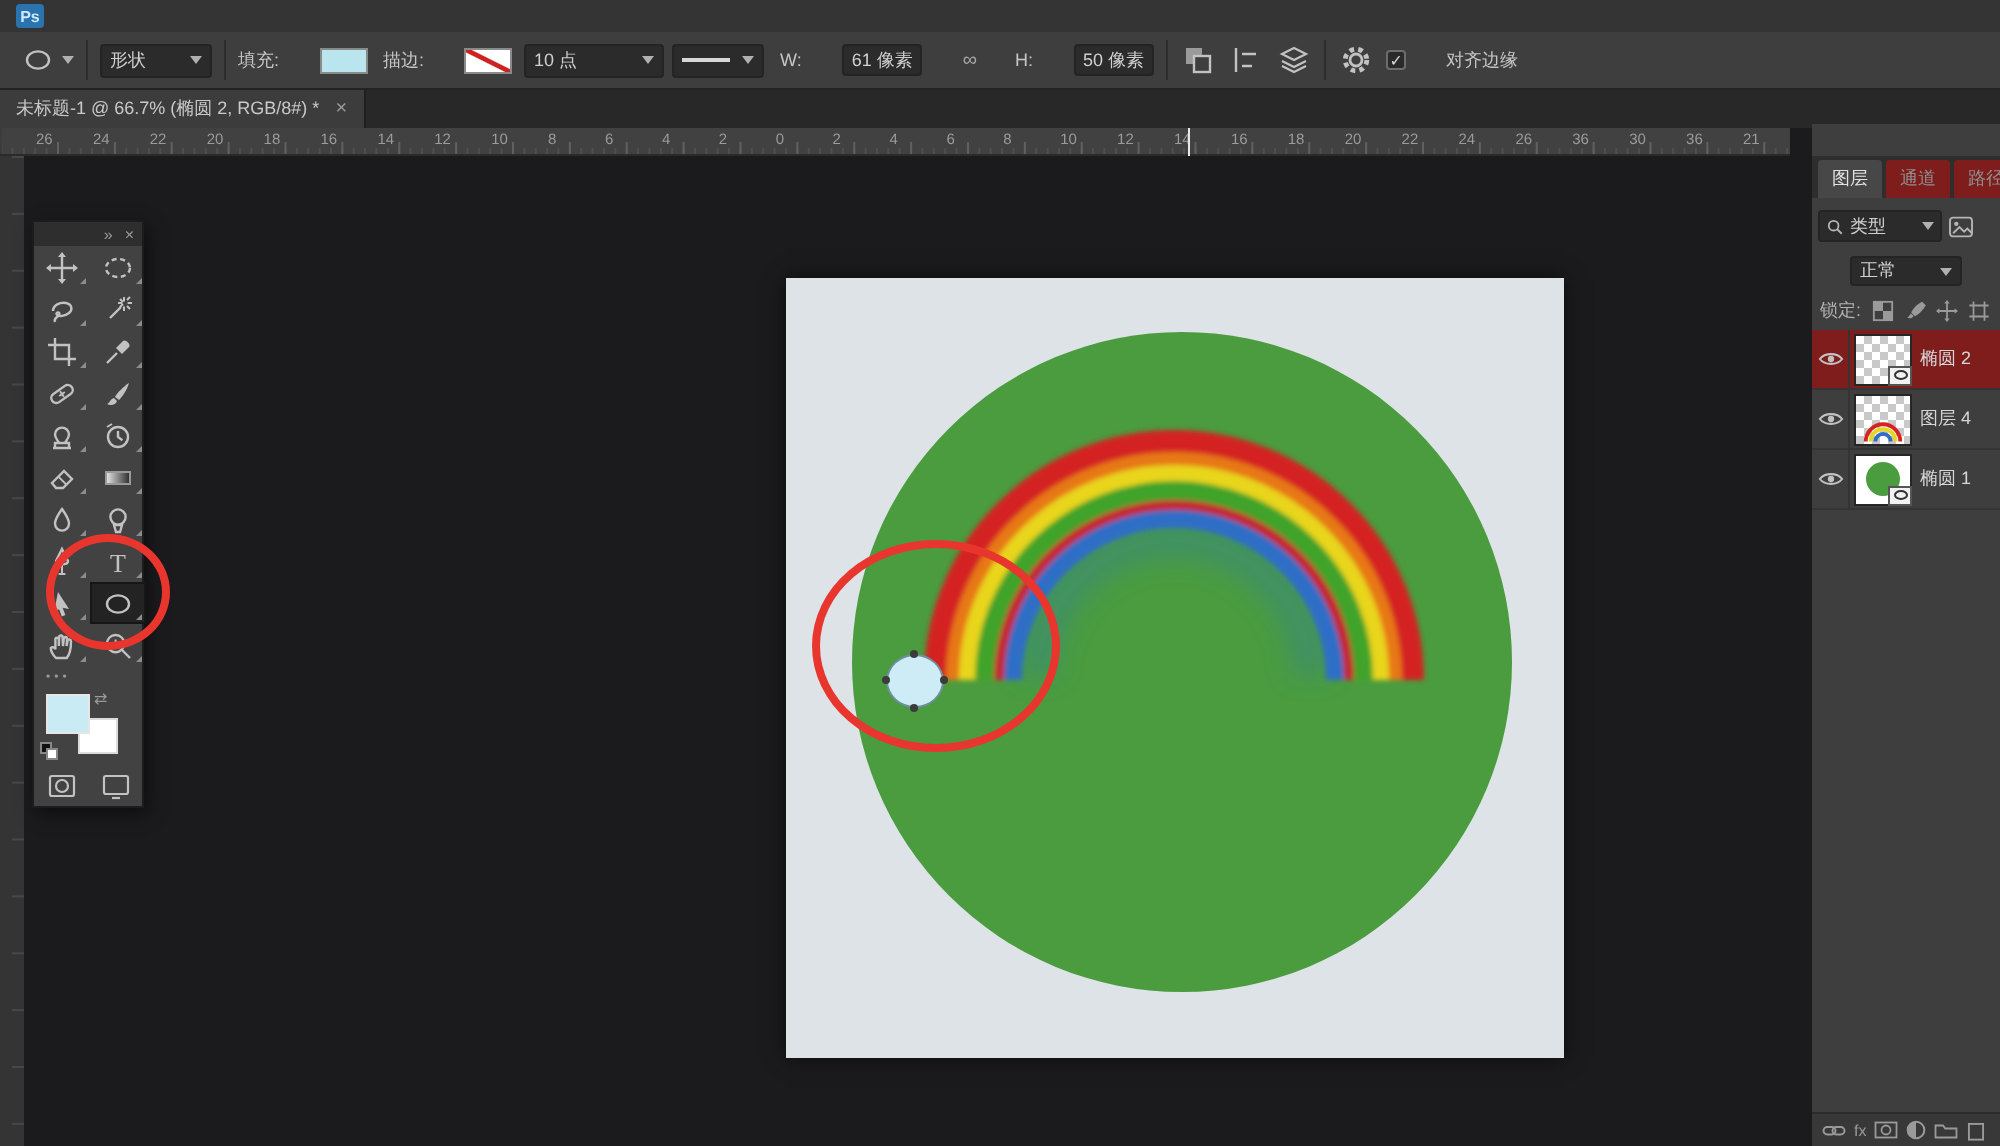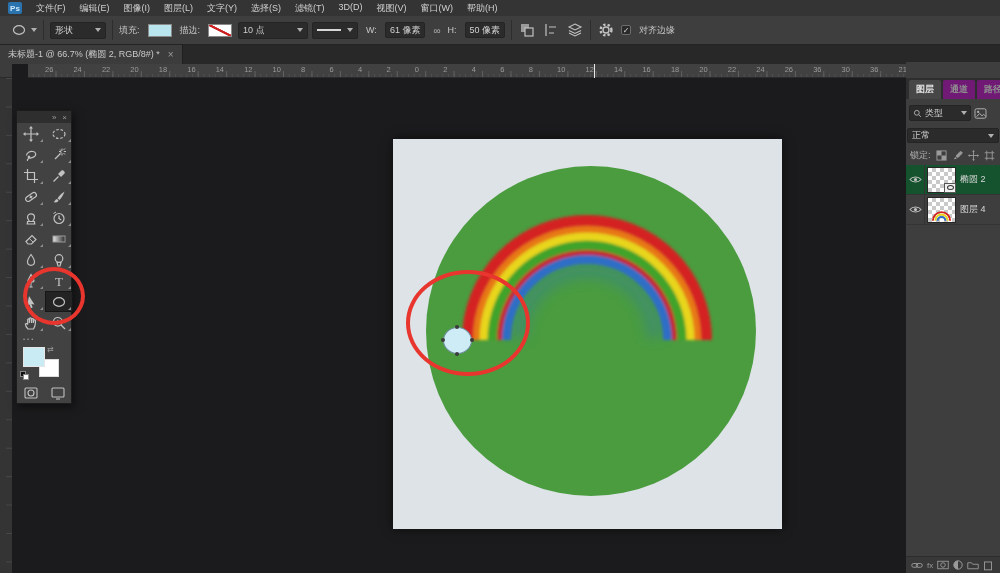--- a/index.html
+++ b/index.html
@@ -10,21 +10,21 @@
   
   .menu-bar { left:0; top:0; width:1000px; height:16px; background:#343434;
     display:flex; align-items:center; gap:14px; padding-left:8px; font-size:9px; color:#cfcfcf; }
   .ps-logo { width:14px; height:12px; background:#2a73ae; border-radius:2px; color:#cdeaff;
     font-size:8px; font-weight:bold; display:flex; align-items:center; justify-content:center; }
   .menu-item { cursor:default; white-space:nowrap; }
 
   .options-bar { left:0; top:16px; width:1000px; height:29px; background:#3e3e3e;
     border-bottom:1px solid #232323; display:flex; align-items:center; font-size:9px; color:#c6c6c6; }
   .ob-sep { width:1px; height:20px; background:#2d2d2d; margin:0 6px; }
-  .ob-group { display:flex; align-items:center; gap:8px; white-space:nowrap; }
+  .ob-group { display:flex; align-items:center; gap:20px; white-space:nowrap; }
   .tool-preset { display:flex; align-items:center; gap:3px; margin-left:10px; }
   .dropdown { background:#2b2b2b; border:1px solid #242424; border-radius:2px; height:17px;
     display:flex; align-items:center; padding:0 4px; gap:6px; color:#cfcfcf; }
   .chev { width:0; height:0; border-left:3px solid transparent; border-right:3px solid transparent;
     border-top:4px solid #b0b0b0; }
   .swatch { width:24px; height:13px; border:1px solid #8a8a8a; }
   .swatch.none { background:
      linear-gradient(to top right, transparent 43%, #cc2222 46%, #cc2222 55%, transparent 58%), #fff; }
   .num-box { background:#2b2b2b; border:1px solid #242424; border-radius:2px; height:16px;
     display:flex; align-items:center; padding:0 4px; color:#d0d0d0; }
@@ -34,21 +34,21 @@
     color:#d8d8d8; font-size:8px; line-height:9px; text-align:center; }
   .inf { font-size:10px; color:#a8a8a8; letter-spacing:-1px; }
 
   
   .tabbar { left:0; top:45px; width:1000px; height:19px; background:#282828; display:flex; }
   .doc-tab { height:19px; background:#3c3c3c; border-right:1px solid #1f1f1f; display:flex;
     align-items:center; gap:8px; padding:0 8px; font-size:9px; color:#c9c9c9; white-space:nowrap; }
   .doc-close { color:#9a9a9a; font-size:10px; }
 
   
-  .ruler-h { left:28px; top:64px; width:894px; height:14px; background:#414141;
+  .ruler-h { left:1px; top:64px; width:894px; height:14px; background:#414141;
     border-bottom:1px solid #2a2a2a; overflow:hidden;
     background-image:
       linear-gradient(to right,#606060 1px, transparent 1px),
       linear-gradient(to right,#4f4f4f 1px, transparent 1px);
     background-size:28.45px 6px, 5.69px 3px; background-repeat:repeat-x;
     background-position:27.5px 100%, 27.5px 100%; }
   .ruler-num { position:absolute; top:1px; font-size:7.5px; color:#9b9b9b; }
   .ruler-cursor { left:594px; top:64px; width:1px; height:14px; background:#e8e8e8; }
   .ruler-corner { left:0; top:64px; width:12px; height:14px; background:#3c3c3c; border-bottom:1px solid #2a2a2a; }
   .ruler-v { left:0; top:78px; width:12px; height:495px; background:#343434;
@@ -85,39 +85,39 @@
   .mini-swatch { position:absolute; left:3px; top:26px; width:10px; height:10px; }
   .mini-swatch .b { position:absolute; left:0; top:0; width:6px; height:6px; background:#111; border:1px solid #888; }
   .mini-swatch .w { position:absolute; left:3px; top:3px; width:6px; height:6px; background:#fff; border:1px solid #888; }
   .swap-arrows { position:absolute; left:30px; top:0; color:#9a9a9a; font-size:8px; }
   .tool-bottom { display:flex; height:20px; }
   .tool-bottom .tb { width:28px; display:flex; align-items:center; justify-content:center; }
 
   
   .dock { left:906px; top:62px; width:94px; height:511px; background:#3e3e3e; overflow:hidden; }
   .dock-tabs { position:absolute; left:0; top:16px; width:94px; height:21px; background:#2e2e2e;
-    display:flex; align-items:flex-end; padding-left:3px; gap:2px;font-weight:bold; }
+    display:flex; align-items:flex-end; padding-left:3px; gap:2px; }
   .dock-tab { height:19px; padding:0 7px; font-size:9px; display:flex; align-items:center;
-    color:#8f8f8f; background:#701a75; border-radius:2px 2px 0 0; white-space:nowrap; }
+    color:#8f8f8f; background:#7f1d1d; border-radius:2px 2px 0 0; white-space:nowrap; }
   .dock-tab.active { background:#474747; color:#e2e2e2; }
   .filter-row { position:absolute; left:0; top:40px; width:94px; height:22px; display:flex;
     align-items:center; padding:0 3px; gap:3px; }
   .filter-box { background:#2b2b2b; border:1px solid #242424; border-radius:2px; height:16px;
     flex:0 0 62px; display:flex; align-items:center; gap:3px; padding:0 3px; font-size:9px; color:#cfcfcf; }
   .blend-row { position:absolute; left:0; top:64px; width:94px; height:19px; display:flex;
-    align-items:center; padding:0 1px; }
+    align-items:center; padding:0 19px; }
   .blend-box { background:#2b2b2b; border:1px solid #242424; border-radius:2px; height:15px;
     width:96px; display:flex; align-items:center; justify-content:space-between; padding:0 4px;
     font-size:9px; color:#d2d2d2; }
   .lock-row { position:absolute; left:0; top:84px; width:94px; height:18px; display:flex;
     align-items:center; gap:5px; padding:0 4px; font-size:9px; color:#b2b2b2; }
   .layer-list { position:absolute; left:0; top:103px; width:94px; }
   .layer-row { height:30px; display:flex; align-items:center; border-bottom:1px solid #343434;
     font-size:9px; color:#d6d6d6; }
-  .layer-row.selected { background:#14532d; }
+  .layer-row.selected { background:#7f1d1d; }
   .eye-box { width:19px; height:30px; display:flex; align-items:center; justify-content:center;
     border-right:1px solid #343434; flex:none; }
   .thumb { width:27px; height:24px; margin-left:3px; flex:none; position:relative;
     outline:1px solid #262626; background:#fff; }
   .thumb.checker { background-color:#fff; background-image:
       linear-gradient(45deg,#c9c9c9 25%,transparent 25%,transparent 75%,#c9c9c9 75%),
       linear-gradient(45deg,#c9c9c9 25%,transparent 25%,transparent 75%,#c9c9c9 75%);
     background-position:0 0,4px 4px; background-size:8px 8px; }
   .thumb.bg-thumb { background:#dde3e7; }
   .thumb .badge { position:absolute; right:-1px; bottom:-1px; width:12px; height:10px; background:#f2f2f2;
@@ -139,33 +139,20 @@
     <defs>
   <linearGradient id="gtb" x1="0" y1="0" x2="1" y2="0">
     <stop offset="0" stop-color="#e8e8e8"></stop>
         <stop offset="1" stop-color="#2a2a2a"></stop>
   </linearGradient>
 </defs>
   </svg>
 
 <div class="abs menu-bar">
   <div class="ps-logo">Ps</div>
-  <div id="menu-items" style="display:flex;gap:14px;">
-      <span class="menu-item">文件(F)</span>
-      <span class="menu-item">编辑(E)</span>
-      <span class="menu-item">图像(I)</span>
-      <span class="menu-item">图层(L)</span>
-      <span class="menu-item">文字(Y)</span>
-      <span class="menu-item">选择(S)</span>
-      <span class="menu-item">滤镜(T)</span>
-      <span class="menu-item">3D(D)</span>
-      <span class="menu-item">视图(V)</span>
-      <span class="menu-item">窗口(W)</span>
-      <span class="menu-item">帮助(H)</span>
-    </div>
 </div>
 
 <div class="abs options-bar">
   <div class="tool-preset">
     <span class="ob-icon">
       <svg class="icon16" viewBox="0 0 16 16">
           <ellipse cx="8" cy="8" rx="5.5" ry="4.3" fill="none" stroke="#c2c2c2" stroke-width="1.2"></ellipse>
         </svg>
       </span>
     <span class="chev"></span>
@@ -544,20 +531,35 @@
         </span>
     <span class="thumb checker">
           <svg width="23" height="12" viewBox="0 0 24 12" style="position:absolute;left:2px;top:11px;">
   <path d="M3 12a9 9 0 0118 0" stroke="#d42320" stroke-width="2" fill="none"></path>
   <path d="M5.5 12a6.5 6.5 0 0113 0" stroke="#e8d51f" stroke-width="2" fill="none"></path>
   <path d="M8 12a4 4 0 018 0" stroke="#2e6ec6" stroke-width="2" fill="none"></path>
           </svg>
         </span>
     <span class="layer-name">图层 4</span>
       </div>
+      <div class="layer-row">
+        <span class="eye-box">
+          <svg width="13" height="11" viewBox="0 0 14 11">
+            <path d="M1 5.5C3.7 2 10.3 2 13 5.5 10.3 9 3.7 9 1 5.5z" fill="none" stroke="#c2c2c2" stroke-width="1.1"></path>
+            <circle cx="7" cy="5.5" r="1.7" fill="#c2c2c2"></circle>
+          </svg>
+        </span>
+    <span class="thumb">
+          <span class="mini-green"></span>
+          <span class="badge">
+            <i></i>
+          </span>
+        </span>
+    <span class="layer-name">椭圆 1</span>
+      </div>
     </div>
   <div class="panel-footer">
     <svg width="12" height="10" viewBox="0 0 16 12" fill="none" stroke="#9a9a9a" stroke-width="1.3">
         <rect x="1" y="4" width="8" height="5" rx="2.5"></rect>
         <rect x="7" y="4" width="8" height="5" rx="2.5"></rect>
       </svg>
     <span class="fx">fx</span>
     <svg width="12" height="10" viewBox="0 0 16 12" fill="none" stroke="#9a9a9a" stroke-width="1.2">
         <rect x="1" y="1" width="14" height="10"></rect>
         <circle cx="8" cy="6" r="3"></circle>

